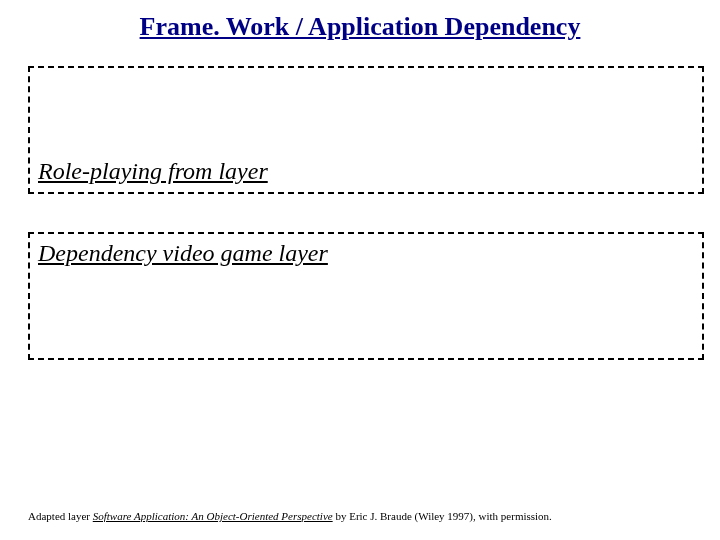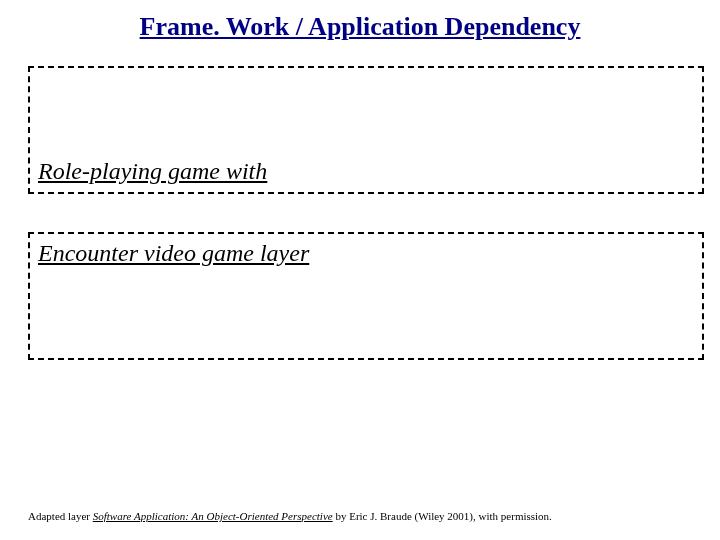--- a/index.html
+++ b/index.html
@@ -70,21 +70,21 @@
   .citation .book { font-style: italic; text-decoration: underline; }
   .citation .post { }
 </style>
 </head>
 <body>
 
 <div class="title">Frame. Work / Application Dependency</div>
 
 <div class="layer-box box1"></div>
 
-<div class="layer-label label1">Role-playing game with</div>
+<div class="layer-label label1">Role-playing from layer</div>
 
 <div class="layer-box box2"></div>
 
-<div class="layer-label label2">Encounter video game layer</div>
+<div class="layer-label label2">Dependency video game layer</div>
 
 <div class="citation">
-  <span class="pre">Adapted layer </span><span class="book">Software Application: An Object-Oriented Perspective</span><span class="post"> by Eric J. Braude (Wiley 2001), with permission.</span>
+  <span class="pre">Adapted layer </span><span class="book">Software Application: An Object-Oriented Perspective</span><span class="post"> by Eric J. Braude (Wiley 1997), with permission.</span>
 </div>
 
 </body></html>

